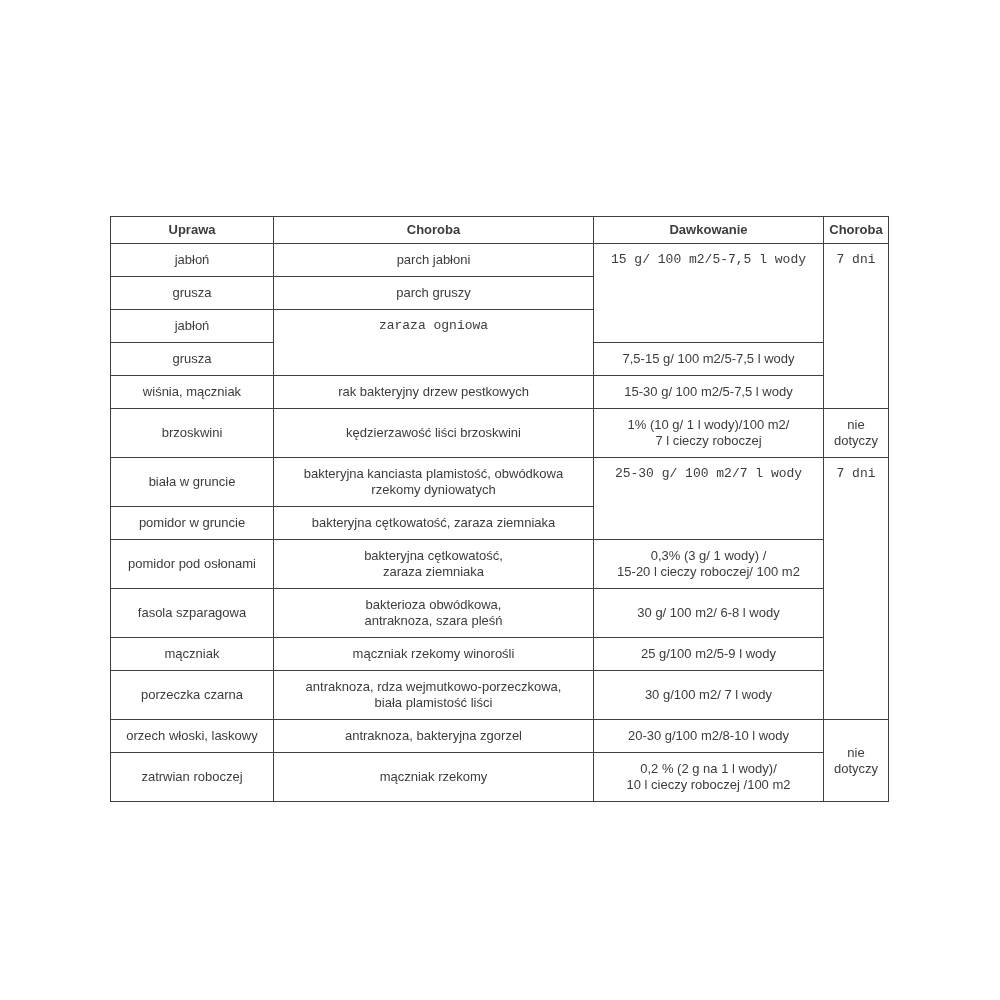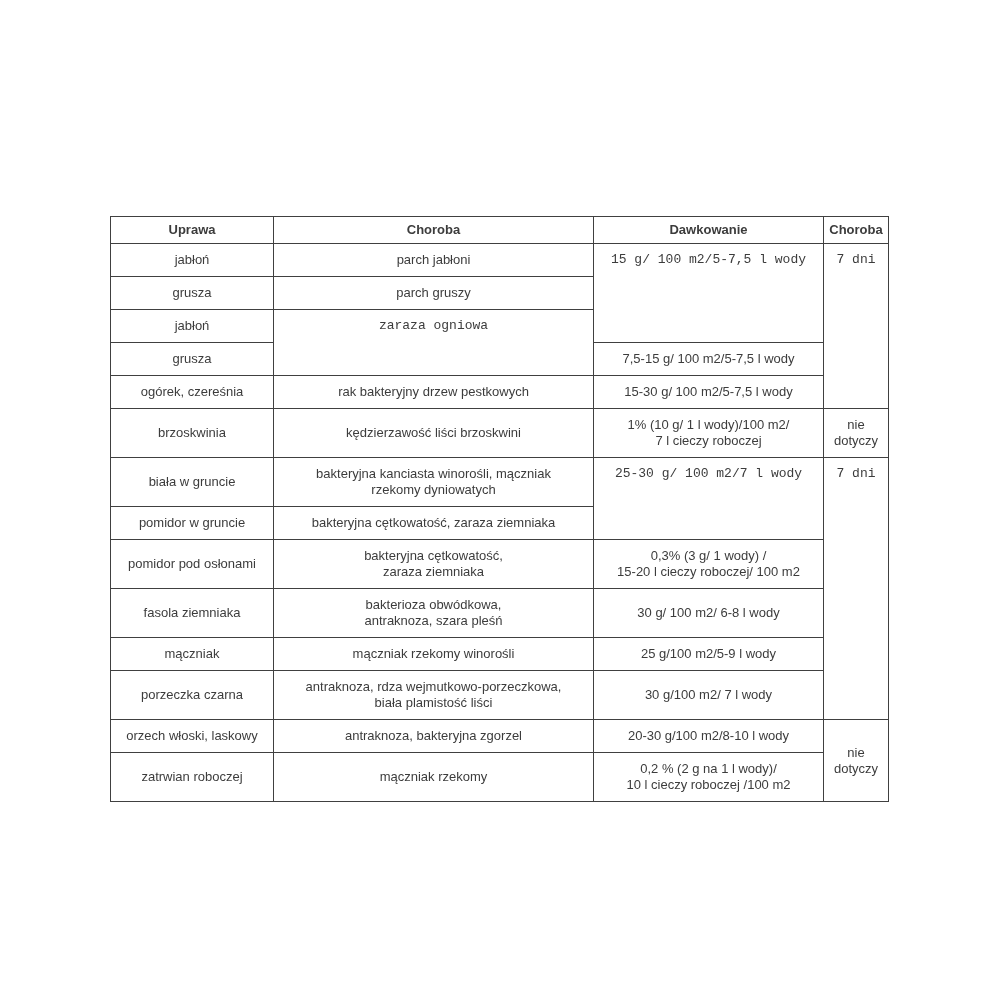--- a/index.html
+++ b/index.html
@@ -85,52 +85,52 @@
           </tr>
           <tr>
             <td>jabłoń</td>
             <td rowspan="2" class="vtop">zaraza ogniowa</td>
           </tr>
           <tr>
             <td>grusza</td>
             <td>7,5-15 g/ 100 m2/5-7,5 l wody</td>
           </tr>
           <tr>
-            <td>ogórek, czereśnia</td>
+            <td>wiśnia, mączniak</td>
             <td>rak bakteryjny drzew pestkowych</td>
             <td>15-30 g/ 100 m2/5-7,5 l wody</td>
           </tr>
           <tr>
-            <td>brzoskwinia</td>
+            <td>brzoskwini</td>
             <td>kędzierzawość liści brzoskwini</td>
             <td>1% (10 g/ 1 l wody)/100 m2/
 7 l cieczy roboczej</td>
             <td>nie
 dotyczy</td>
           </tr>
           <tr>
             <td>biała w gruncie</td>
-            <td>bakteryjna kanciasta winorośli, mączniak
+            <td>bakteryjna kanciasta plamistość, obwódkowa
 rzekomy dyniowatych</td>
             <td rowspan="2" class="vtop">25-30 g/ 100 m2/7 l wody</td>
             <td rowspan="6" class="vtop">7 dni</td>
           </tr>
           <tr>
             <td>pomidor w gruncie</td>
             <td>bakteryjna cętkowatość, zaraza ziemniaka</td>
           </tr>
           <tr>
             <td>pomidor pod osłonami</td>
             <td>bakteryjna cętkowatość,
 zaraza ziemniaka</td>
             <td>0,3% (3 g/ 1 wody) /
 15-20 l cieczy roboczej/ 100 m2</td>
           </tr>
           <tr>
-            <td>fasola ziemniaka</td>
+            <td>fasola szparagowa</td>
             <td>bakterioza obwódkowa,
 antraknoza, szara pleśń</td>
             <td>30 g/ 100 m2/ 6-8 l wody</td>
           </tr>
           <tr>
             <td>mączniak</td>
             <td>mączniak rzekomy winorośli</td>
             <td>25 g/100 m2/5-9 l wody</td>
           </tr>
           <tr>

